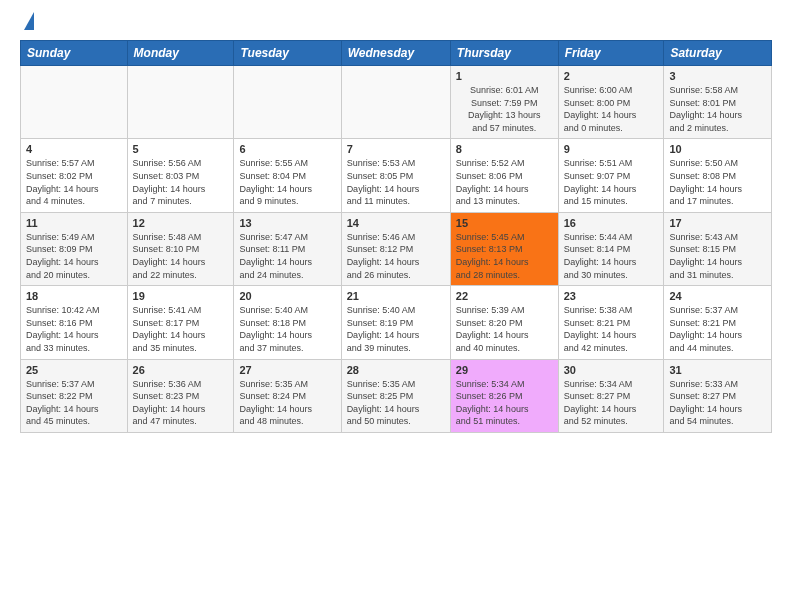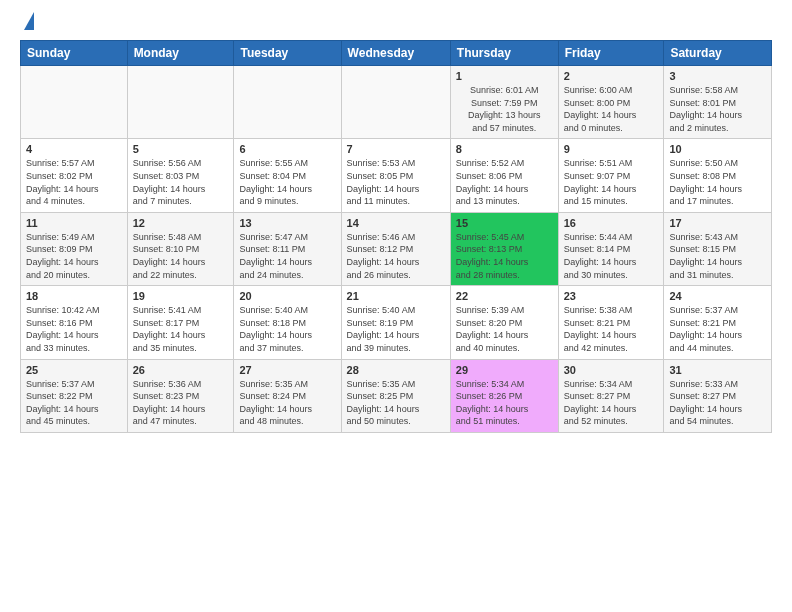--- a/index.html
+++ b/index.html
@@ -68,20 +68,21 @@
       border: 1px solid #ccc;
     }
     .calendar th {
       background: #2a6db5;
       color: #fff;
       font-size: 12px;
       font-weight: bold;
       padding: 5px 6px;
       text-align: left;
       border: 1px solid #1e5a9a;
+      font-style: italic;
     }
     .calendar td {
       vertical-align: top;
       border: 1px solid #ccc;
       padding: 4px 5px;
       width: 113px;
       min-height: 80px;
       font-size: 9.5px;
       color: #333;
       background: #fff;
@@ -248,21 +249,21 @@
 Daylight: 14 hours
 and 24 minutes.</div>
           </td>
           <td style="background: rgb(245, 245, 245);">
             <span class="day-number">14</span>
             <div class="day-info" style="white-space: pre-line;">Sunrise: 5:46 AM
 Sunset: 8:12 PM
 Daylight: 14 hours
 and 26 minutes.</div>
           </td>
-          <td style="background: #22c55e;">
+          <td style="background: #f97316;">
             <span class="day-number">15</span>
             <div class="day-info" style="white-space: pre-line;">Sunrise: 5:45 AM
 Sunset: 8:13 PM
 Daylight: 14 hours
 and 28 minutes.</div>
           </td>
           <td style="background: rgb(245, 245, 245);">
             <span class="day-number">16</span>
             <div class="day-info" style="white-space: pre-line;">Sunrise: 5:44 AM
 Sunset: 8:14 PM

